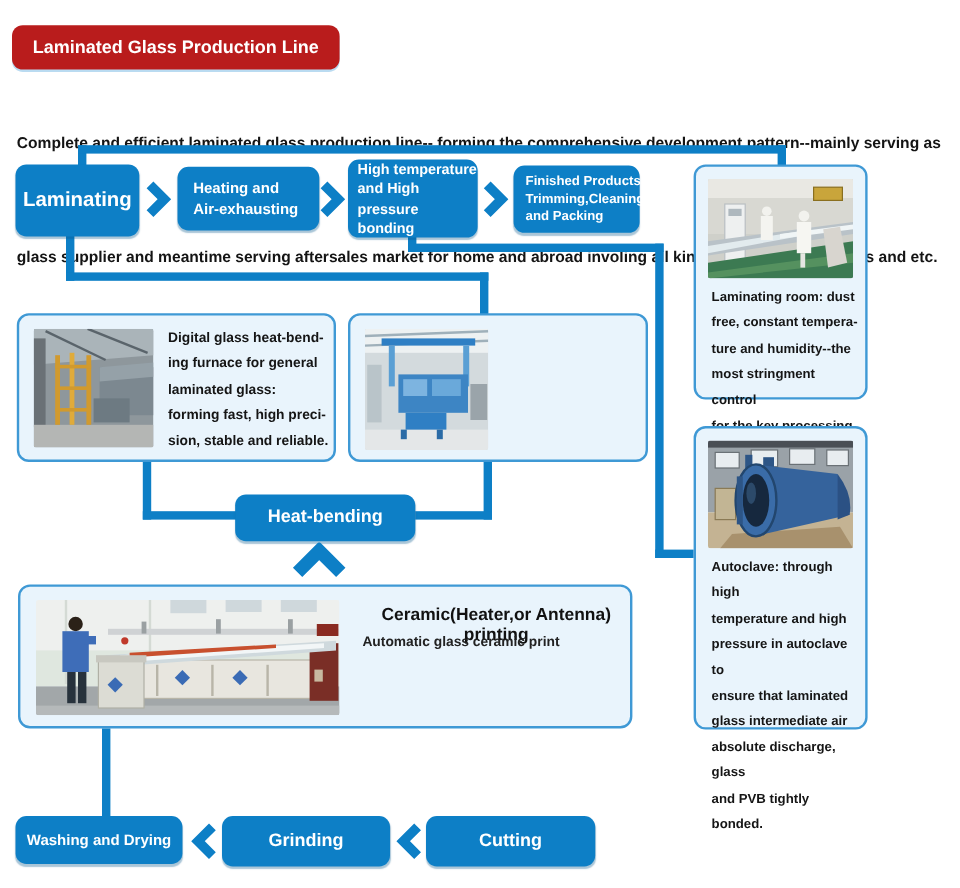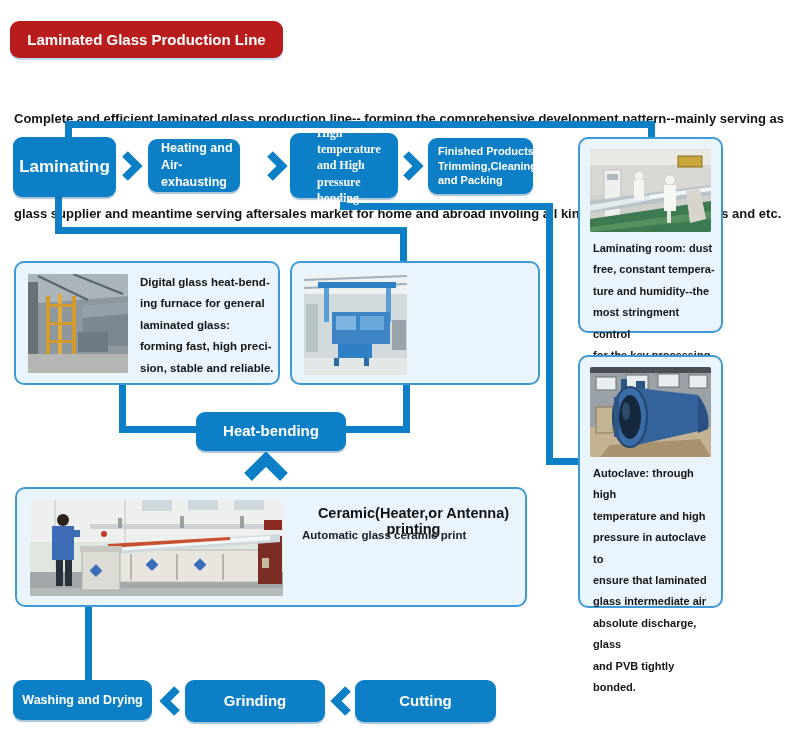--- a/index.html
+++ b/index.html
@@ -37,22 +37,22 @@
     font-size:15px; display:flex; align-items:center; justify-content:center;
     box-shadow:0 2px 0 rgba(130,190,230,0.55);
   }
 
   .intro { position:absolute; left:14px; top:63px; width:780px; color:#141414;
            font-size:13px; font-weight:bold; }
   .intro div { line-height:26px;margin-top:43px; }
 
   
   .step-laminating { left:13px; top:137px; width:103px; height:60px; font-size:17px; }
-  .step-heating    { left:148px; top:139px; width:92px; height:53px; font-size:12.5px; padding-left:13px; }
-  .step-hightemp   { left:290px; top:133px; width:108px; height:65px; font-size:12px;   padding-left:27px;font-family:Liberation Serif, serif; }
+  .step-heating    { left:148px; top:139px; width:118px; height:53px; font-size:12.5px; padding-left:13px; }
+  .step-hightemp   { left:290px; top:133px; width:108px; height:65px; font-size:12px;   padding-left:8px; }
   .step-finished   { left:428px; top:138px; width:105px; height:56px; font-size:11px;   padding-left:10px; }
 
   .heatbending { left:196px; top:412px; width:150px; height:39px; font-size:15px; }
 
   .step-washing  { left:13px;  top:680px; width:139px; height:40px; font-size:12.5px; }
   .step-grinding { left:185px; top:680px; width:140px; height:42px; font-size:15px; }
   .step-cutting  { left:355px; top:680px; width:141px; height:42px; font-size:15px; }
 
   .card-laminroom { left:578px; top:137px; width:145px; height:196px; }
   .card-autoclave { left:578px; top:355px; width:145px; height:253px; }

